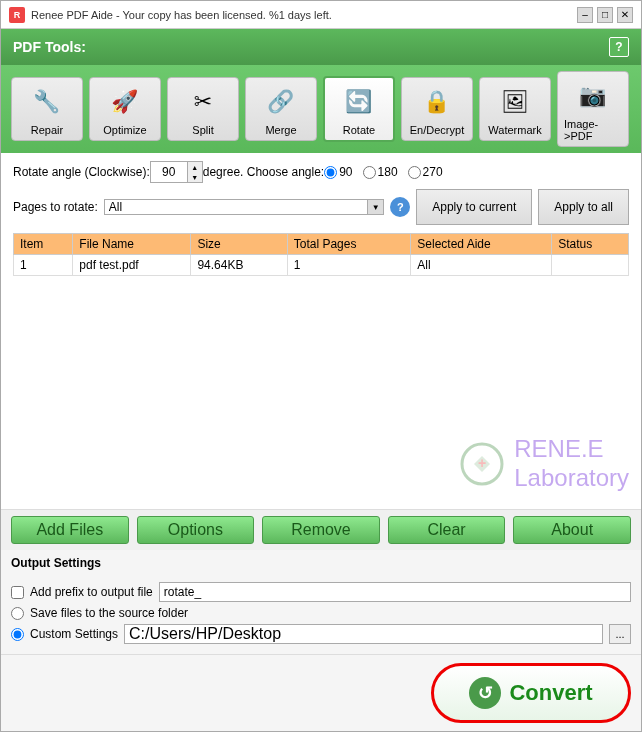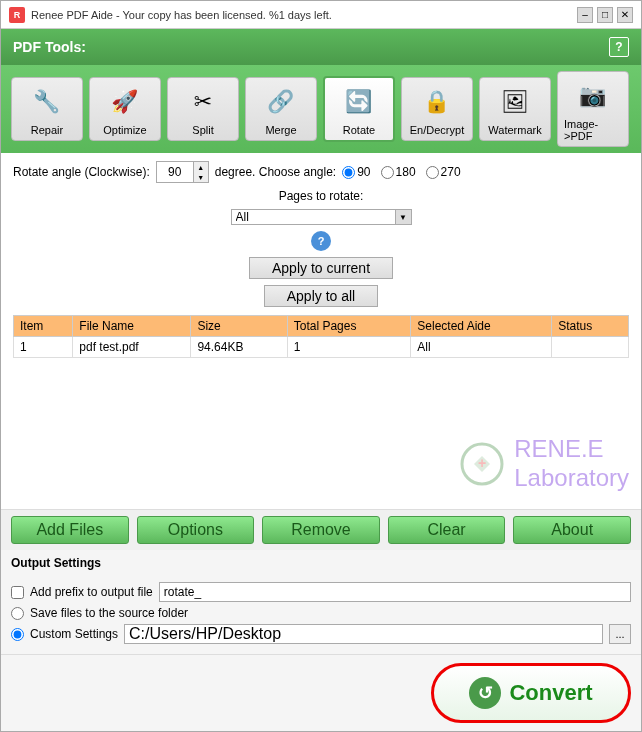--- a/index.html
+++ b/index.html
@@ -113,58 +113,56 @@
     .content-area {
       flex: 1;
       background: white;
       padding: 8px 12px;
       display: flex;
       flex-direction: column;
     }
     .rotate-controls {
       display: flex;
       align-items: center;
-      gap: 6px;
       margin-bottom: 6px;
       font-size: 12px;
     }
     .radio-group {
       display: flex;
       gap: 10px;
       align-items: center;
     }
     .radio-label {
       display: flex;
       align-items: center;
       gap: 2px;
     }
     .pages-row {
       display: flex;
       align-items: center;
       gap: 6px;
       margin-bottom: 8px;
-      flex-direction: column;
     }
     .info-btn {
       width: 20px; height: 20px;
       background: #4a90d9;
       color: white;
       border: none;
       border-radius: 50%;
       font-size: 11px;
       font-weight: bold;
       cursor: pointer;
       display: flex; align-items: center; justify-content: center;
     }
     .apply-btn {
-      height: 22px;
+      height: 36px;
       background: linear-gradient(to bottom, #eee, #ddd);
       border: 1px solid #aaa;
-      padding: 0 22px;
-      font-size: 14px;
+      padding: 0 15px;
+      font-size: 12px;
       cursor: pointer;
       white-space: nowrap;
     }
     .file-table {
       width: 100%;
       border-collapse: collapse;
       font-size: 12px;
     }
     .file-table th {
       background: #fdba74;

